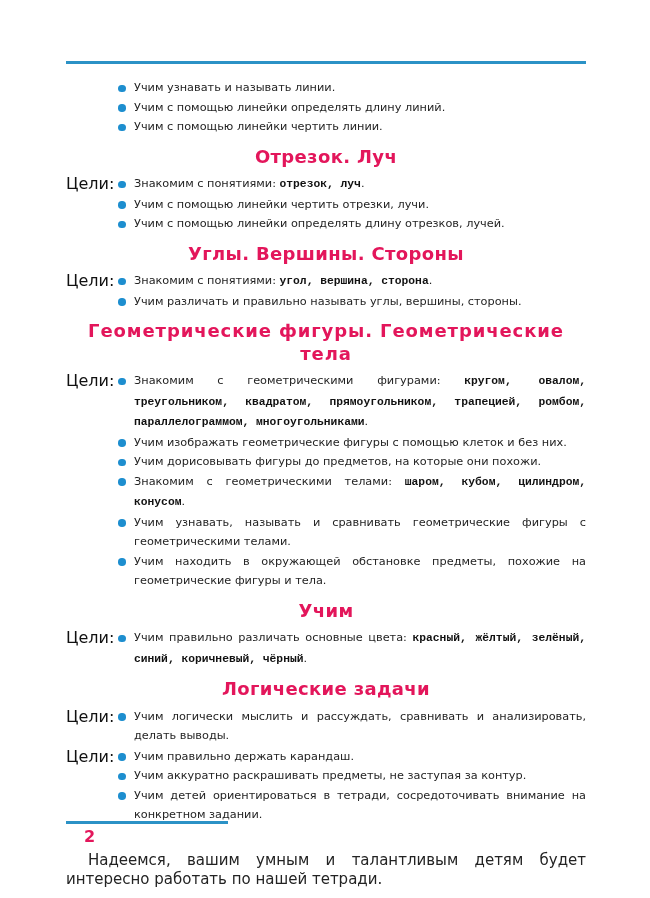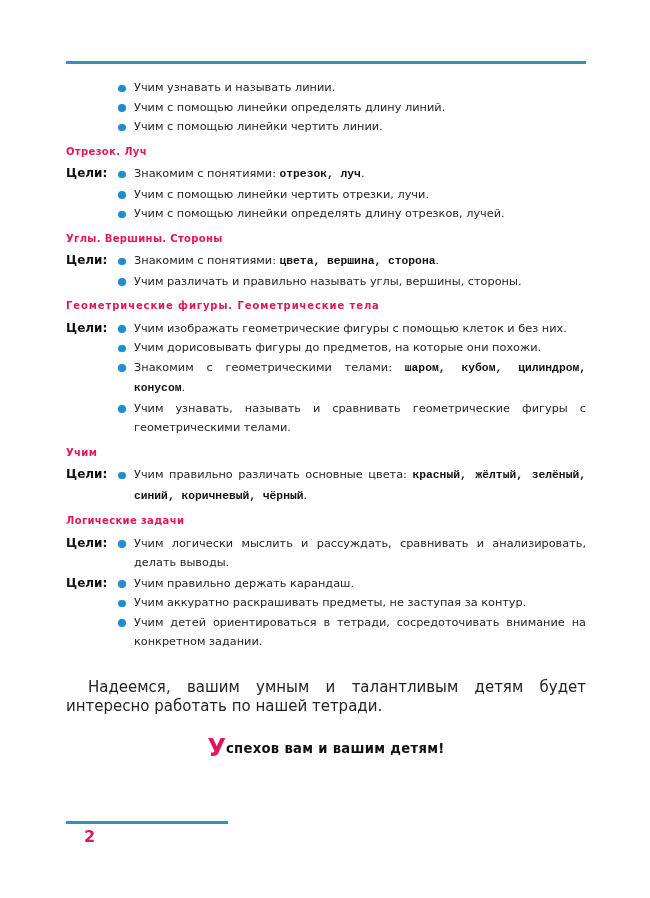--- a/index.html
+++ b/index.html
@@ -36,42 +36,42 @@
   
   .content {
     position: absolute;
     left: 66px;
     top: 78px;
     width: 520px;
   }
 
   
   .sec-heading {
-    text-align: left;
+    text-align: center;
     color: #e3165b;
     font-weight: bold;
-    font-size: 10px;
+    font-size: 18px;
     letter-spacing: 0.35px;
     margin: 9px 0 6px 0;
     line-height: 1.25;
   }
   .sec-heading.wide { letter-spacing: 0.9px; }
 
   
   .goal-block {
     position: relative;
     margin-bottom: 1px;
   }
   .goal-label {
     position: absolute;
     left: 0;
     top: 0;
     width: 48px;
-    font-weight: bold;
-    font-size: 12px;
+    font-weight: normal;
+    font-size: 16px;
     color: #111111;
     line-height: 19.5px;
   }
 
   ul.bullets {
     list-style: none;
     margin: 0;
     padding: 0;
   }
   ul.bullets.indented { margin-left: 52px; }
@@ -169,33 +169,35 @@
         <li><span>Знакомим с понятиями: </span><b>отрезок, луч</b><span>.</span></li>
         <li><span>Учим с помощью линейки чертить отрезки, лучи.</span></li>
         <li><span>Учим с помощью линейки определять длину отрезков, лучей.</span></li>
       </ul>
     </div>
 
     <div class="sec-heading">Углы. Вершины. Стороны</div>
     <div class="goal-block">
       <div class="goal-label">Цели:</div>
       <ul class="bullets indented">
-        <li><span>Знакомим с понятиями: </span><b>цвета, вершина, сторона</b><span>.</span></li>
+        <li><span>Знакомим с понятиями: </span><b>угол, вершина, сторона</b><span>.</span></li>
         <li><span>Учим различать и правильно называть углы, вершины, стороны.</span></li>
       </ul>
     </div>
 
     <div class="sec-heading wide">Геометрические фигуры. Геометрические тела</div>
     <div class="goal-block">
       <div class="goal-label">Цели:</div>
       <ul class="bullets indented">
+        <li><span>Знакомим с геометрическими фигурами: </span><b>кругом, овалом, треугольником, квадратом, прямоугольником, трапецией, ромбом, параллелограммом, многоугольниками</b><span>.</span></li>
         <li><span>Учим изображать геометрические фигуры с помощью клеток и без них.</span></li>
         <li><span>Учим дорисовывать фигуры до предметов, на которые они похожи.</span></li>
         <li><span>Знакомим с геометрическими телами: </span><b>шаром, кубом, цилиндром, конусом</b><span>.</span></li>
         <li><span>Учим узнавать, называть и сравнивать геометрические фигуры с геометрическими телами.</span></li>
+        <li><span>Учим находить в окружающей обстановке предметы, похожие на геометрические фигуры и тела.</span></li>
       </ul>
     </div>
 
     <div class="sec-heading">Учим</div>
     <div class="goal-block">
       <div class="goal-label">Цели:</div>
       <ul class="bullets indented">
         <li><span>Учим правильно различать основные цвета: </span><b>красный, жёлтый, зелёный, синий, коричневый, чёрный</b><span>.</span></li>
       </ul>
     </div>

